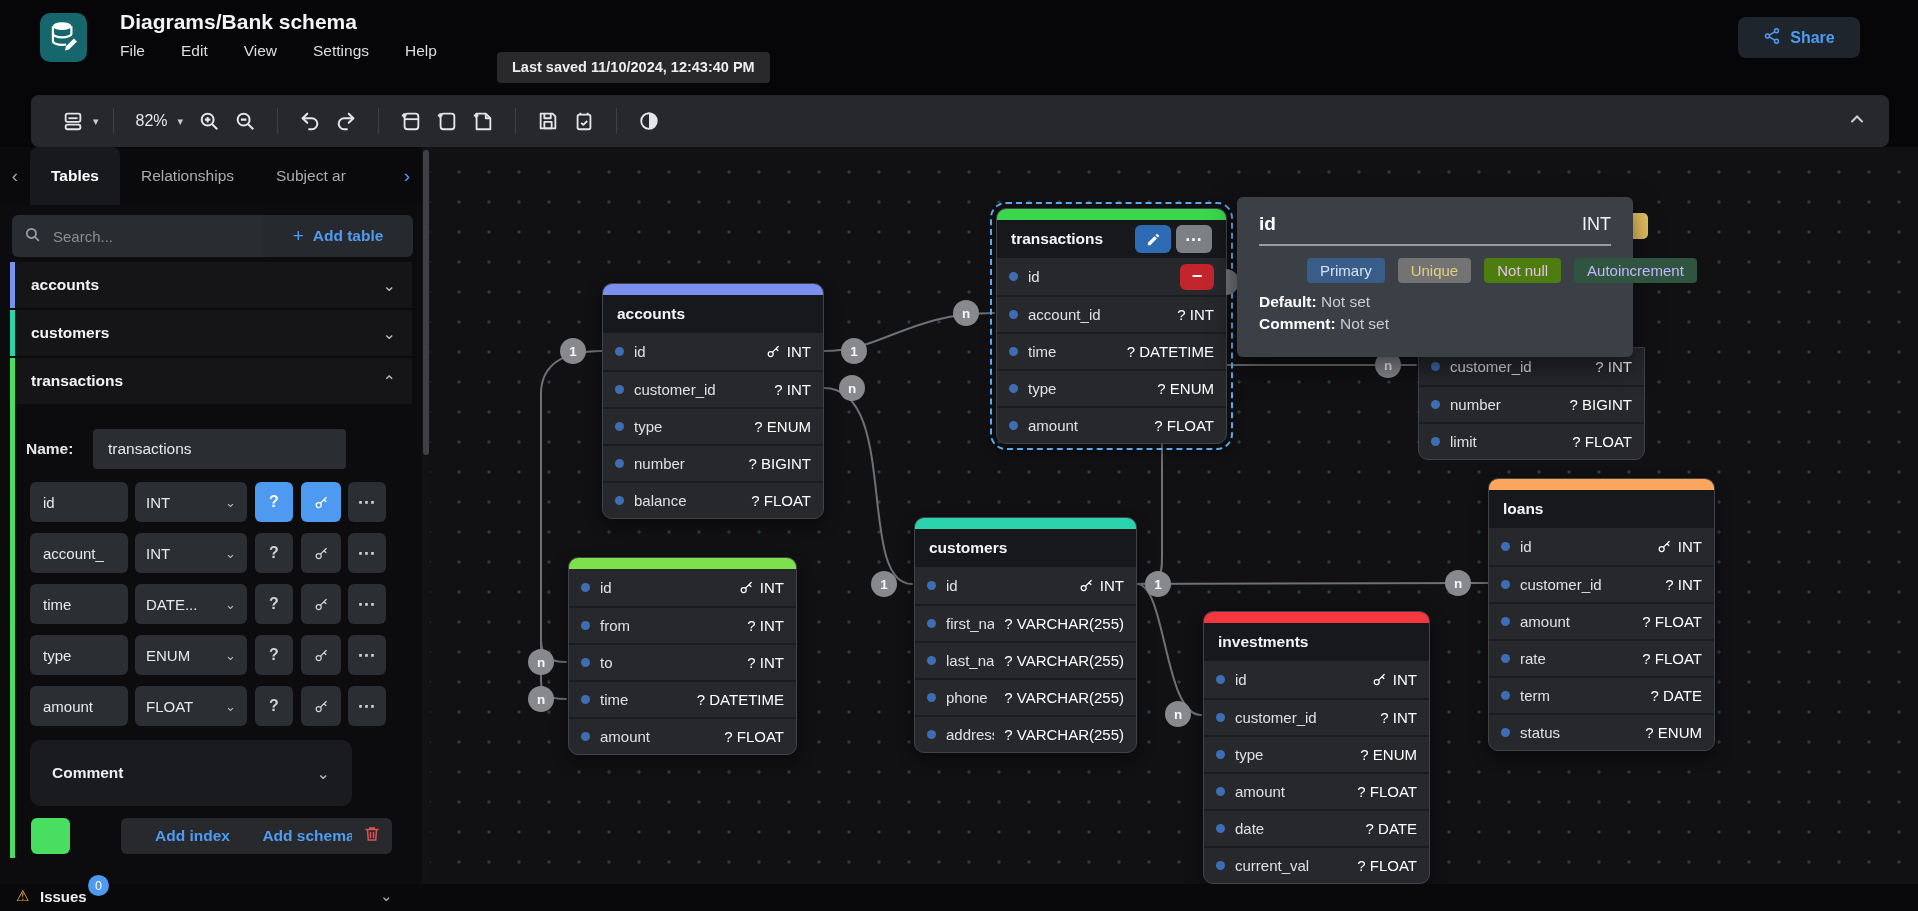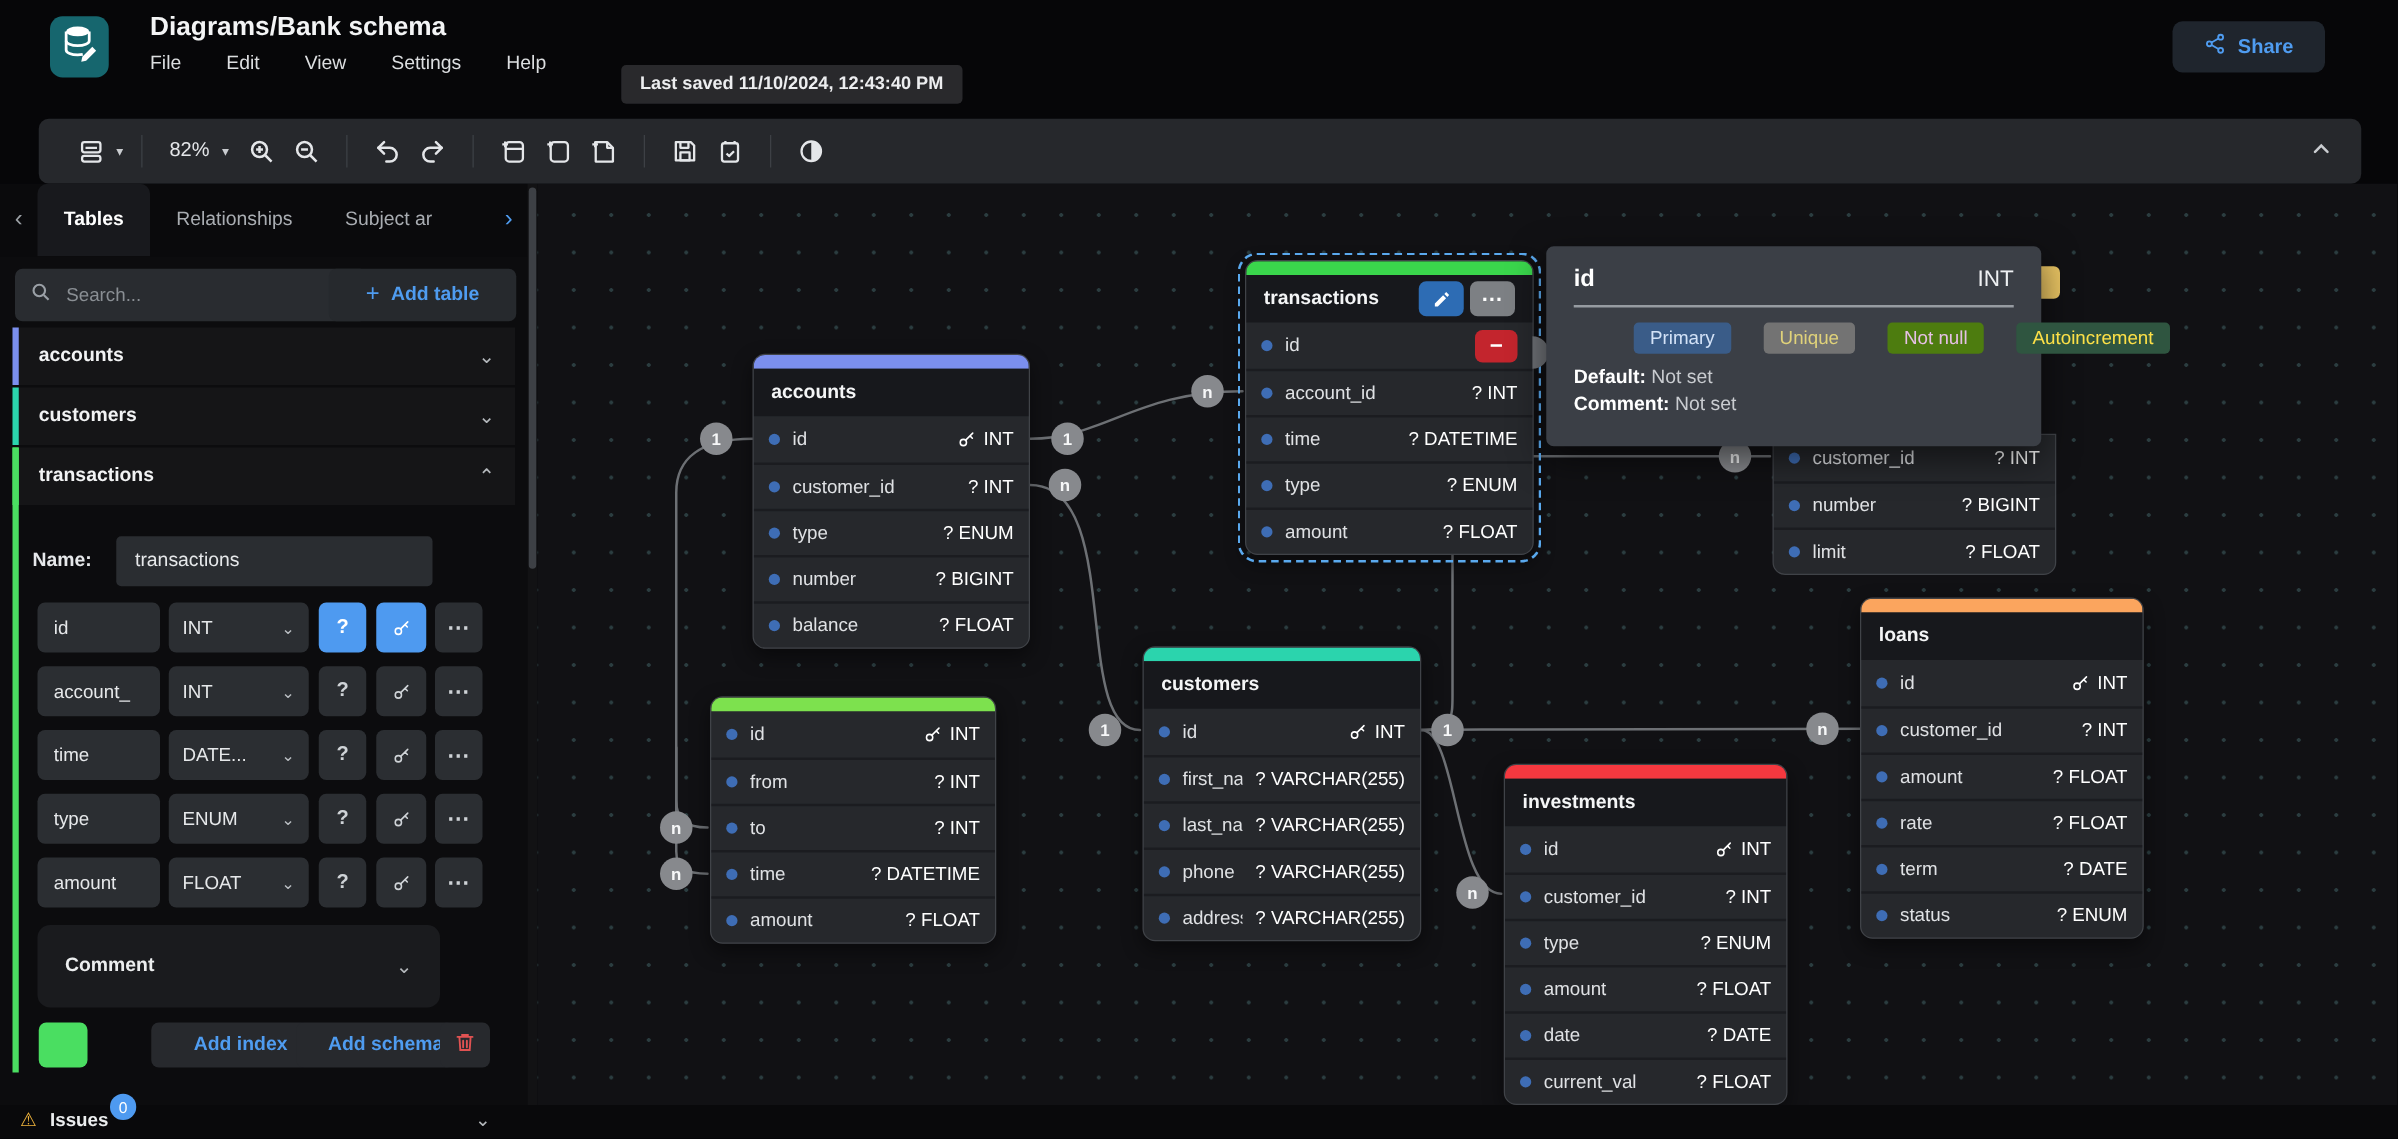--- a/index.html
+++ b/index.html
@@ -110,21 +110,21 @@
   .nub{left:1226px;top:269px;width:13px;height:26px;background:#6f7277;border-radius:0 13px 13px 0;z-index:3;}
   .sliver{left:1626px;top:213px;width:22px;height:26px;background:#e9c463;border-radius:5px;z-index:4;}
 
   
   .tooltip{left:1237px;top:197px;width:396px;height:160px;background:#3b3f46;border-radius:6px;
            box-shadow:0 10px 28px rgba(0,0,0,.55);padding:16px 22px;box-sizing:border-box;z-index:10;}
   .tt-row1{display:flex;justify-content:space-between;align-items:baseline;}
   .tt-field{font-size:19px;font-weight:700;color:#ffffff;}
   .tt-type{font-size:18px;color:#eef0f2;}
   .tt-hr{border:none;border-top:2px solid #969ba1;margin:9px 0 12px 0;}
-  .tt-badges{display:flex;gap:26px;padding-left:48px;}
+  .tt-badges{display:flex;gap:13px;padding-left:48px;}
   .badge{padding:4px 13px;border-radius:4px;font-size:15px;white-space:nowrap;}
   .tt-line{margin-top:10px;font-size:15.5px;color:#c9ccd0;}
   .tt-line b{color:#ffffff;}
   .tt-line.second{margin-top:4px;}
 
   
   .footer{left:0;top:884px;width:1918px;height:27px;background:#09090b;z-index:20;}
   .issues-warn{left:16px;top:3px;color:#f0b43c;font-size:15px;position:absolute;}
   .issues-label{left:40px;top:4px;font-size:15px;font-weight:600;color:#eceeef;position:absolute;}
   .issues-badge{left:88px;top:-9px;width:21px;height:21px;border-radius:50%;background:#4e9af0;color:#fff;
@@ -750,21 +750,21 @@
   <div class="abs tooltip">
     <div class="tt-row1">
       <span class="tt-field">id</span>
       <span class="tt-type">INT</span>
     </div>
     <hr class="tt-hr">
     <div class="tt-badges" id="tt-badges">
         <div class="badge" style="background: rgb(58, 92, 136); color: rgb(211, 226, 247);">Primary</div>
         <div class="badge" style="background: #737373; color: rgb(224, 210, 122);">Unique</div>
         <div class="badge" style="background: #4d7c0f; color: rgb(229, 192, 229);">Not null</div>
-        <div class="badge" style="background: rgb(47, 85, 64); color: #fde047;">Autoincrement</div>
+        <div class="badge" style="background: rgb(47, 85, 64); color: #c4b5fd;">Autoincrement</div>
       </div>
     <div class="tt-line"><b>Default:</b><span> Not set</span></div>
     <div class="tt-line second"><b>Comment:</b><span> Not set</span></div>
   </div>
 
   <div class="abs footer">
     <span class="issues-warn">⚠</span>
     <span class="issues-label">Issues</span>
     <span class="issues-badge">0</span>
     <span class="issues-chev">⌄</span>

